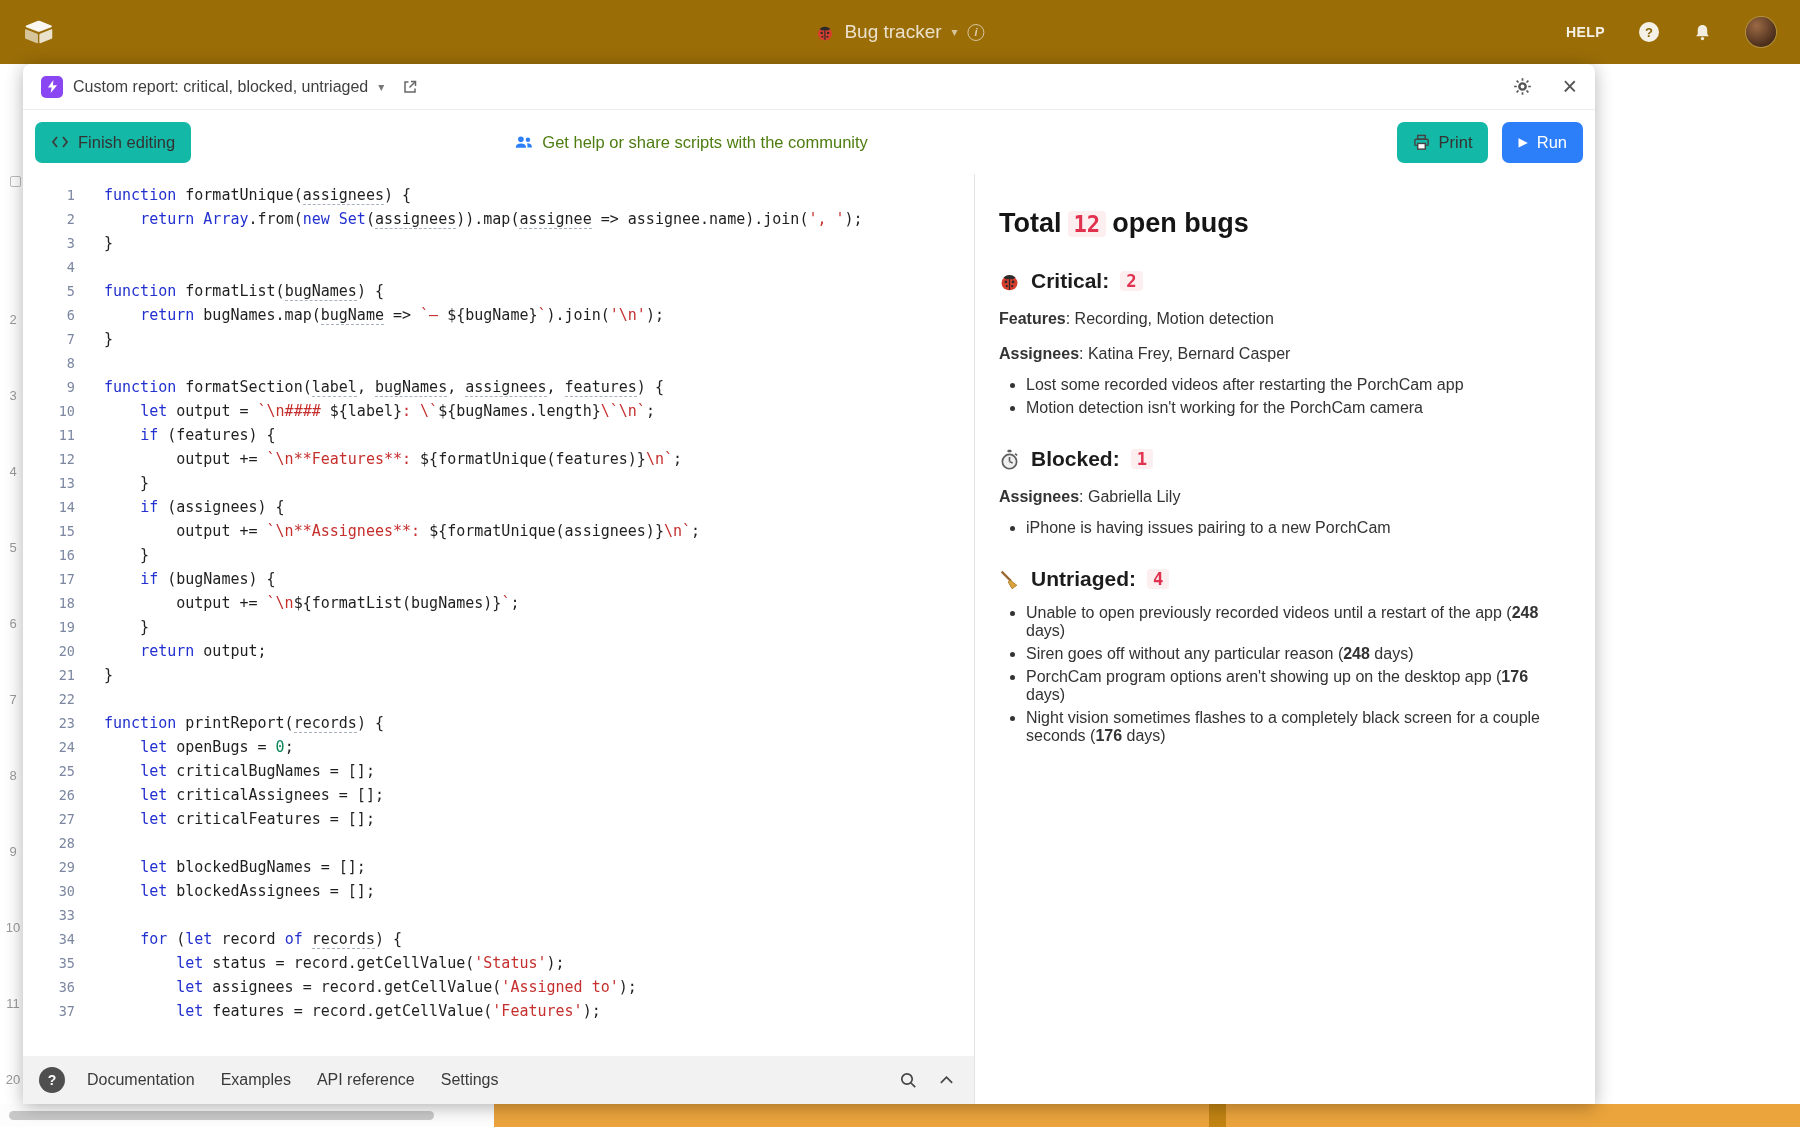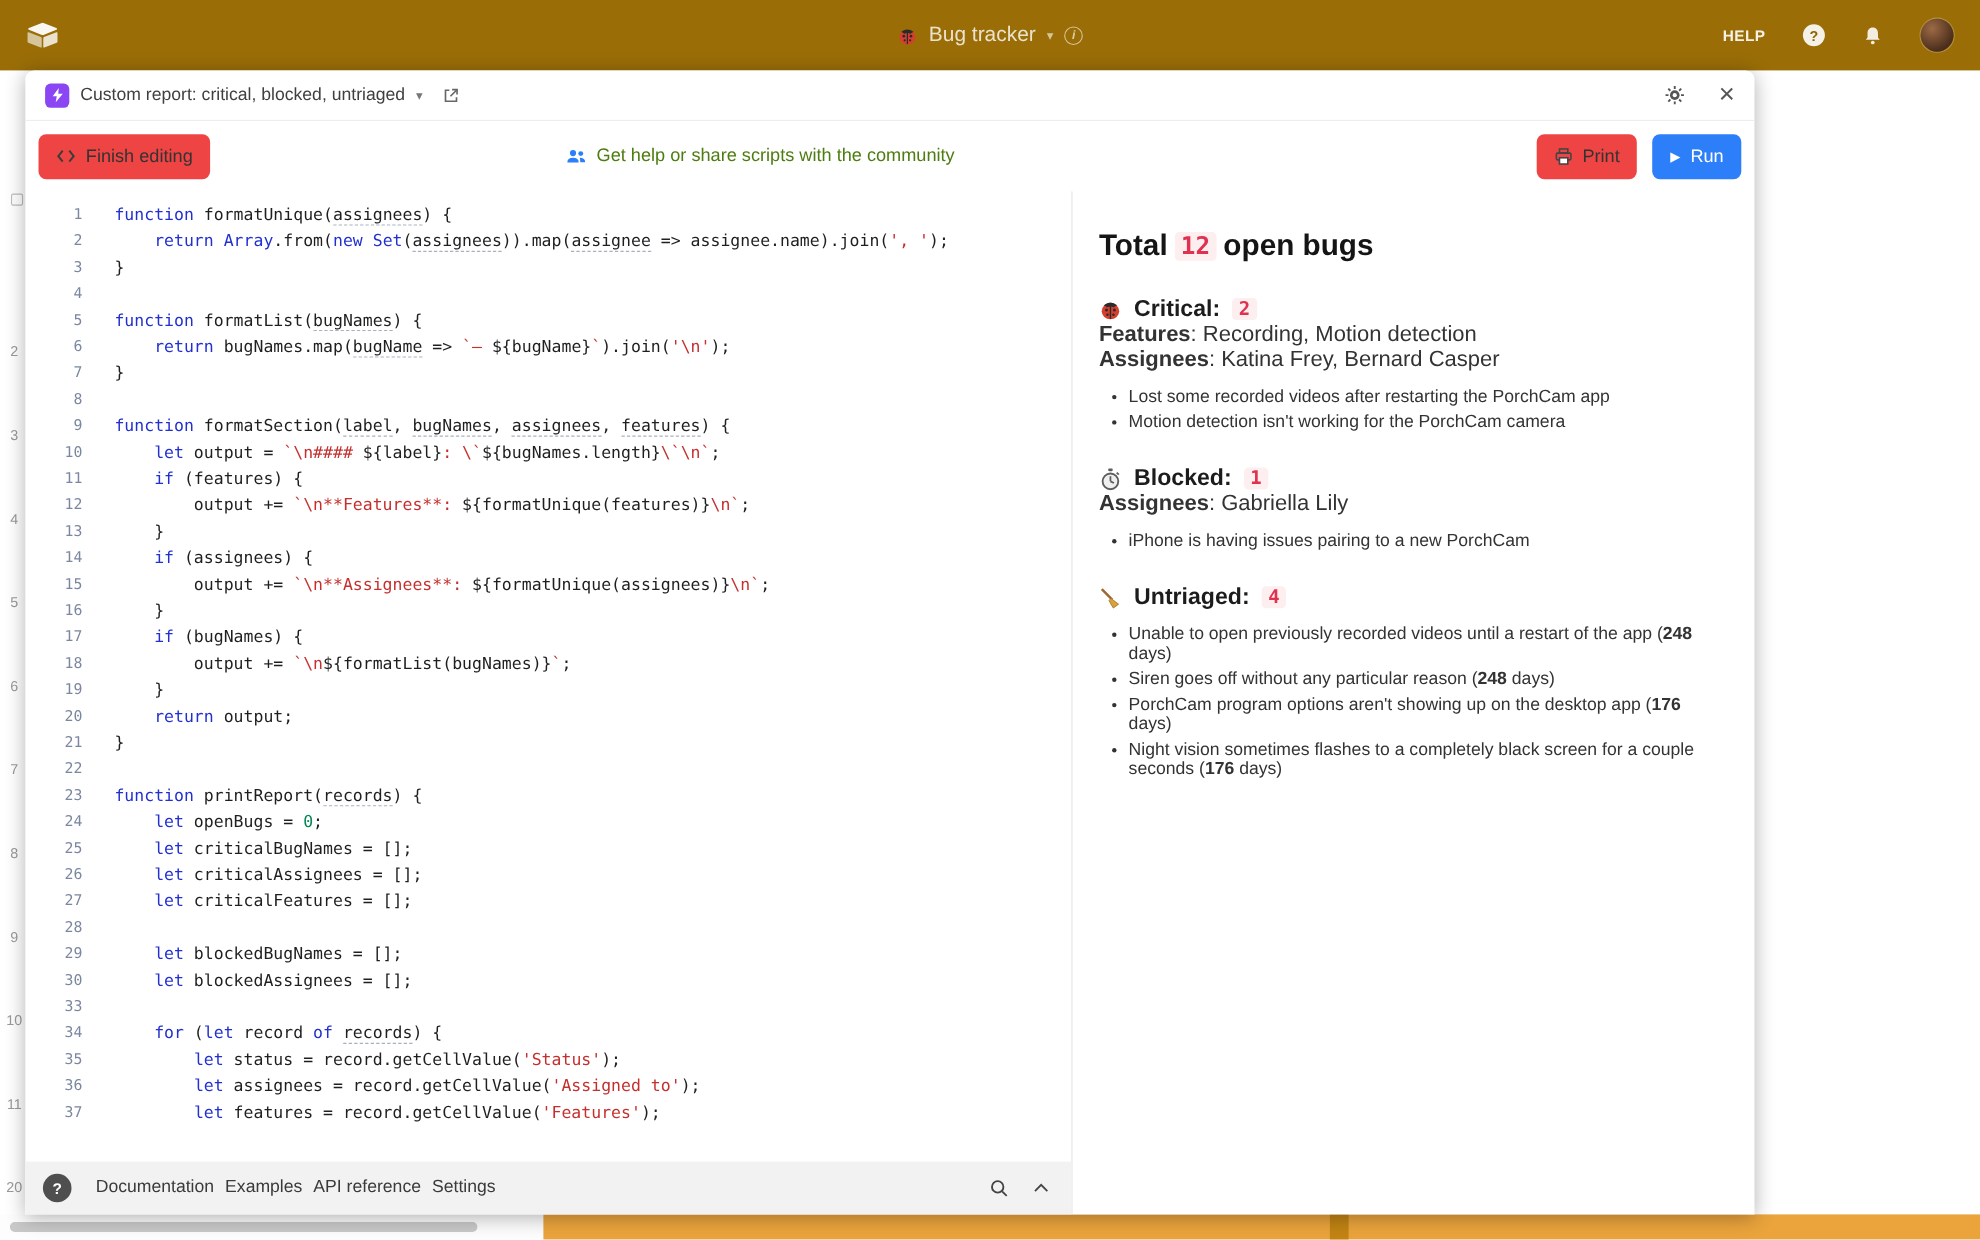--- a/index.html
+++ b/index.html
@@ -36,21 +36,21 @@
   .modal-title { font-size:16px; color:#3f3f3f; cursor:pointer; }
   .hd-caret { font-size:12px; color:#777; cursor:pointer; }
   .external { display:flex; margin-left:8px; cursor:pointer; }
   .hd-spacer { flex:1; }
   .gear { display:flex; cursor:pointer; }
   .close-x { font-size:25px; line-height:1; color:#555; cursor:pointer; margin-left:20px; }
 
   
   .toolbar { flex:0 0 64px; position:relative; display:flex; align-items:center; padding:0 12px; }
   .btn { display:inline-flex; align-items:center; gap:9px; height:41px; padding:0 16px; border:none; border-radius:7px; font-size:16.5px; font-family:inherit; cursor:pointer; }
-  .btn.gray { background:#ef4444; color:#333; }
+  .btn.gray { background:#14b8a6; color:#333; }
   .btn.blue { background:#2d7ff9; color:#fff; }
   .community { position:absolute; left:42.5%; top:50%; transform:translate(-50%,-50%); display:flex; align-items:center; gap:9px; color:#4d7c0f; font-size:16.5px; font-weight:400; cursor:pointer; text-decoration:none; }
   .toolbar-right { margin-left:auto; display:flex; align-items:center; gap:14px; }
   .play-glyph { font-size:12px; }
 
   
   .main { flex:1; display:flex; min-height:0; }
   .left-pane { flex:0 0 952px; display:flex; flex-direction:column; border-right:1px solid #e4e4e4; min-height:0; }
   .editor { flex:1; overflow:hidden; padding-top:9px; cursor:text; }
   .code-row { display:flex; height:24px; line-height:24px; font-family:"DejaVu Sans Mono","Liberation Mono",monospace; font-size:15px; white-space:pre; }
@@ -58,32 +58,32 @@
   .code-text { padding-left:29px; }
   .tk-p { color:#1f1f1f; }
   .tk-k { color:#2230cf; }
   .tk-s { color:#c5302e; }
   .tk-n { color:#098658; }
   .tk-q { color:#1f1f1f; border-bottom:1px dashed #a9b1bf; }
 
   
   .bottom-bar { flex:0 0 48px; background:#f2f2f2; display:flex; align-items:center; padding:0 20px 0 16px; gap:22px; }
   .q-circle { width:26px; height:26px; border-radius:50%; background:#4f4f4f; color:#fff; font-size:14px; font-weight:bold; display:flex; align-items:center; justify-content:center; cursor:pointer; }
-  .bottom-nav { display:flex; align-items:center; gap:10px; }
+  .bottom-nav { display:flex; align-items:center; gap:26px; }
   .nav-item { font-size:16px; color:#3a3a3a; cursor:pointer; }
   .search-ic { margin-left:auto; display:flex; cursor:pointer; }
   .chev-ic { display:flex; cursor:pointer; }
 
   
   .right-pane { flex:1; padding:34px 44px 0 24px; overflow:hidden; }
   .report-title { font-size:27px; font-weight:bold; color:#151515; display:flex; align-items:center; gap:6px; }
   .code-chip { font-family:"DejaVu Sans Mono","Liberation Mono",monospace; background:#fdeef0; color:#e0314e; border-radius:4px; padding:0 6px; font-weight:bold; font-size:.82em; }
   .sec-heading { font-size:21px; font-weight:bold; color:#1c1c1c; margin-top:30px; display:flex; align-items:center; gap:11px; }
   .sec-icon { display:flex; }
-  .sec-par { font-size:20px; color:#333; }
+  .sec-par { font-size:16px; color:#333; margin-top:17px; }
   .sec-list { margin-top:13px; padding-left:27px; color:#333; }
   .sec-list li { font-size:16px; margin:5px 0; }
   .b { font-weight:bold; }
 </style>
 </head>
 <body>
 
 <div class="page">
 
   <div class="topbar">

